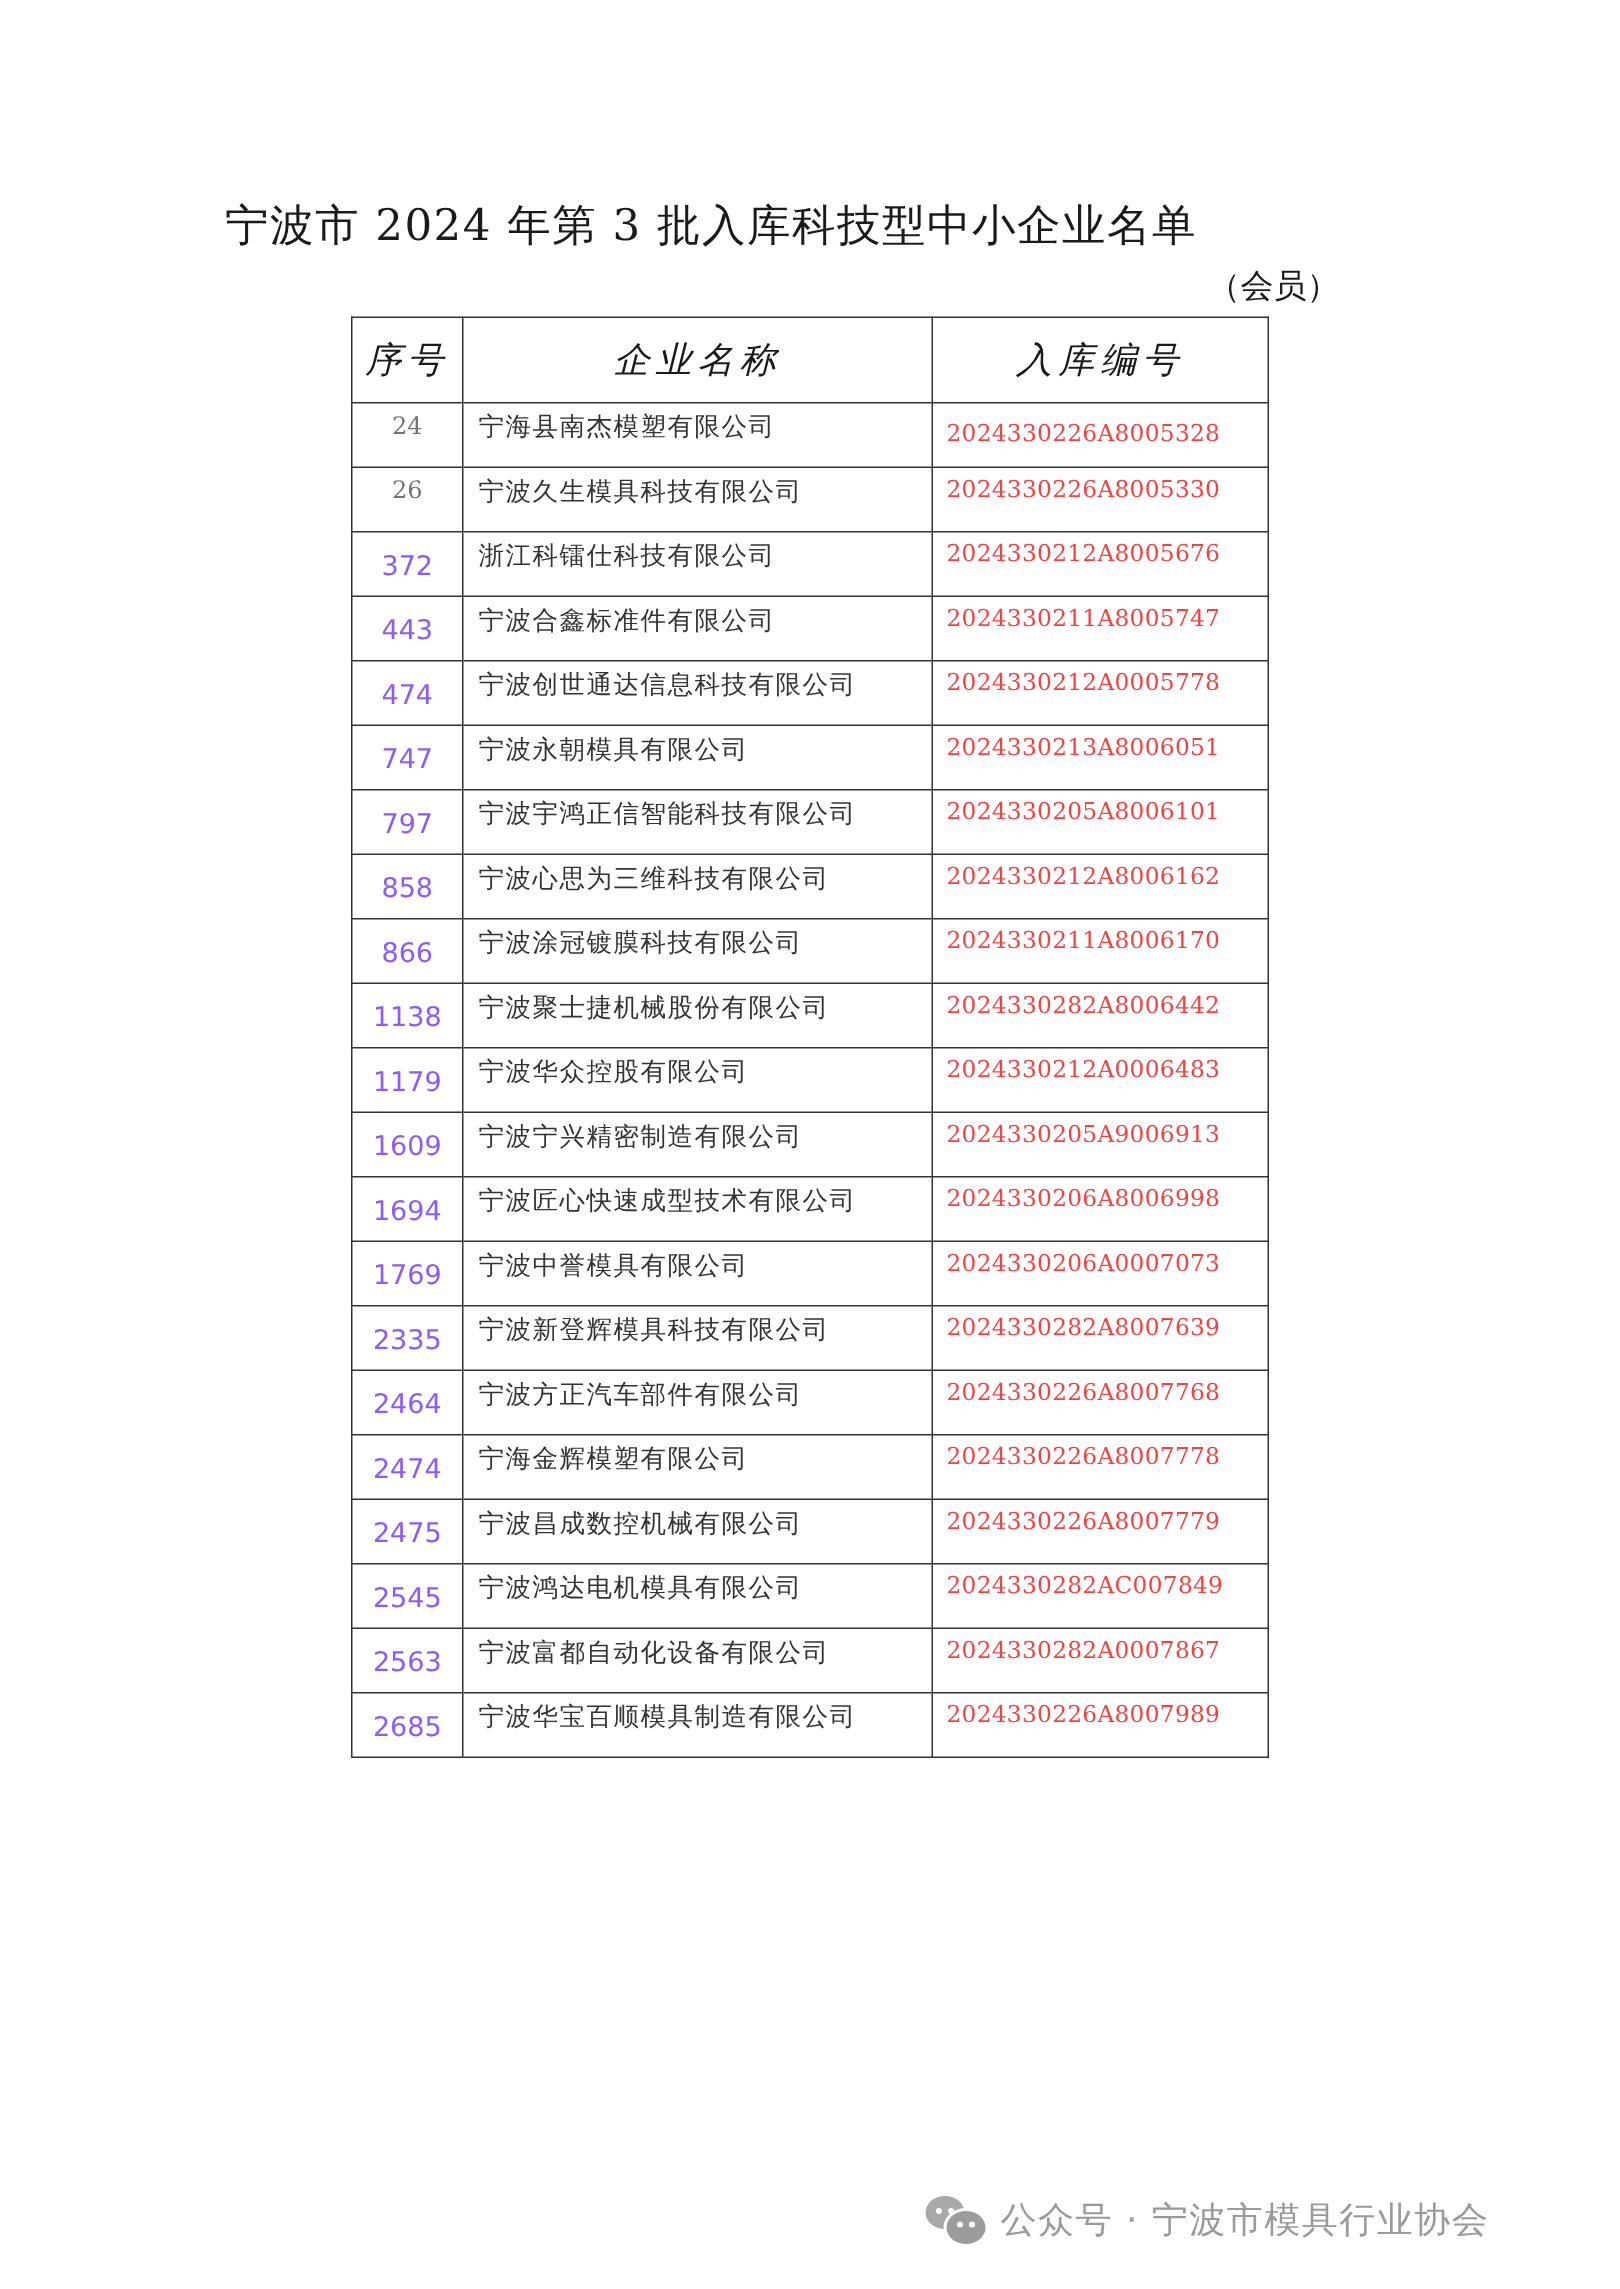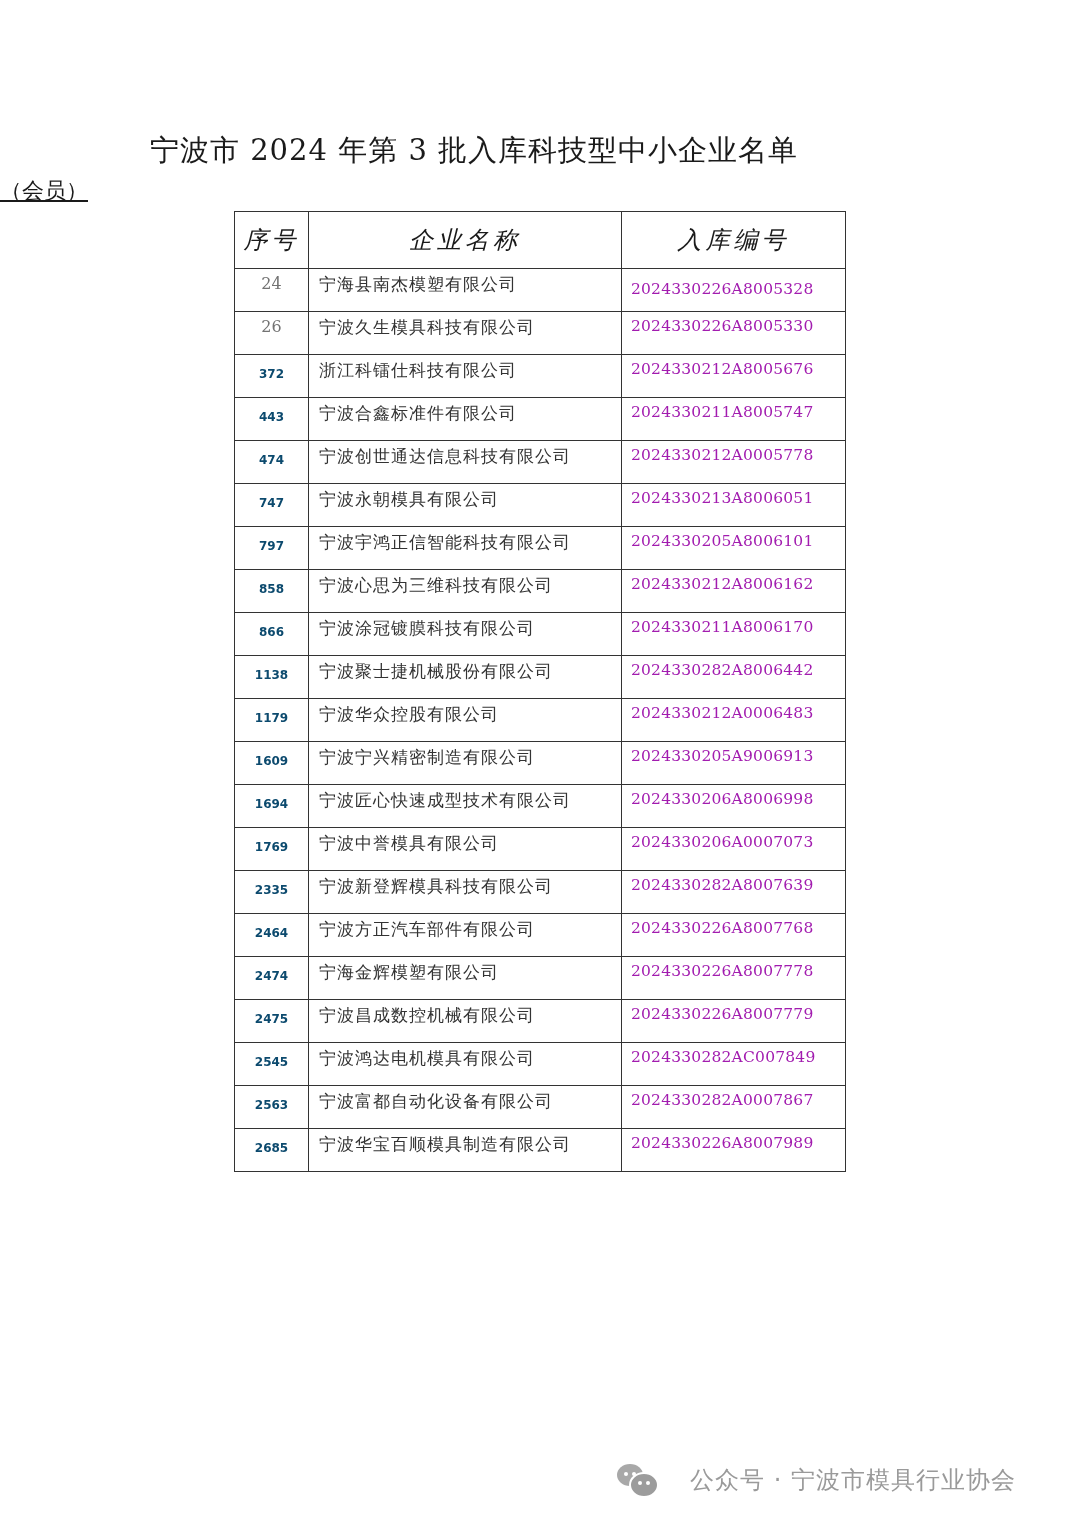--- a/index.html
+++ b/index.html
@@ -1,40 +1,40 @@
 <!DOCTYPE html>
 <html><head>
   <meta charset="utf-8">
   <style>
     html, body { margin: 0; padding: 0; background: #ffffff; }
     body { width: 1080px; height: 1526px; position: relative; overflow: hidden;
            font-family: "DejaVu Serif", "Liberation Serif", serif; color: #222; }
     .title { position: absolute; left: 0; width: 948px; top: 131px; text-align: center;
              font-size: 29px; letter-spacing: 1px; color: #1a1a1a; font-family: "DejaVu Serif", serif; }
-    .subtitle { position: absolute; left: 0; width: 893px; top: 176px; text-align: left;
-                font-size: 22px; color: #1a1a1a; font-family: "DejaVu Serif", serif; text-decoration: underline; }
+    .subtitle { position: absolute; left: 0; width: 893px; top: 176px; text-align: right;
+                font-size: 22px; color: #1a1a1a; font-family: "DejaVu Serif", serif; }
     table.list { position: absolute; left: 234px; top: 211px; width: 612px;
                  border-collapse: collapse; table-layout: fixed; }
     table.list td, table.list th { border: 1.5px solid #333; padding: 0; }
     table.list th { height: 56px; font-weight: normal; font-size: 24px; letter-spacing: 4px;
                     color: #1a1a1a; font-family: "DejaVu Serif", serif; font-style: italic; }
     table.list td { height: 42px; vertical-align: top; }
     .c-idx { width: 73px; text-align: center; }
     .c-name { width: 312px; }
     .c-code { width: 223px; }
     .idx { display: block; padding-top: 12px; font-size: 15px; text-align: center; }
-    .idx.bold { font-family: "DejaVu Sans", "Liberation Sans", sans-serif; font-weight: bold; font-size: 12px; color: #0c4a6e; }
+    .idx.bold { font-family: "DejaVu Sans", "Liberation Sans", sans-serif; font-weight: normal; font-size: 18px; color: #8b5cf6; }
     .idx.plain { font-family: "DejaVu Serif", serif; font-size: 16px; color: #737373; padding-top: 5px; }
     .name { display: block; padding: 4px 0 0 10px; font-size: 17px; color: #333; letter-spacing: 1px;
             font-family: "DejaVu Serif", serif; white-space: nowrap; }
-    .code { display: block; padding: 5px 0 0 9px; font-size: 15.5px; color: #a21caf;
+    .code { display: block; padding: 5px 0 0 9px; font-size: 15.5px; color: #ef4444;
             font-family: "DejaVu Serif", serif; letter-spacing: 0.2px; white-space: nowrap; }
     .code.low { padding-top: 11px; }
     .watermark { position: absolute; left: 617px; top: 1462px; display: flex; align-items: center;
-                 color: #9a9a9a; font-size: 24px; font-family: "DejaVu Sans", sans-serif; letter-spacing: 1px; gap: 23px; }
+                 color: #9a9a9a; font-size: 24px; font-family: "DejaVu Sans", sans-serif; letter-spacing: 1px; }
     .wm-icon { width: 42px; height: 36px; margin-right: 8px; position: relative; }
     .bubble { position: absolute; border-radius: 50%; background: #a8a8a8; }
     .b1 { left: 0; top: 2px; width: 26px; height: 22px; }
     .b2 { left: 12px; top: 10px; width: 26px; height: 22px; background: #9c9c9c; border: 2px solid #fff; }
     .eye { position: absolute; width: 4px; height: 4px; border-radius: 50%; background: #fff; }
   </style>
 </head>
 <body>
 
 <div class="title">宁波市 2024 年第 3 批入库科技型中小企业名单</div>

